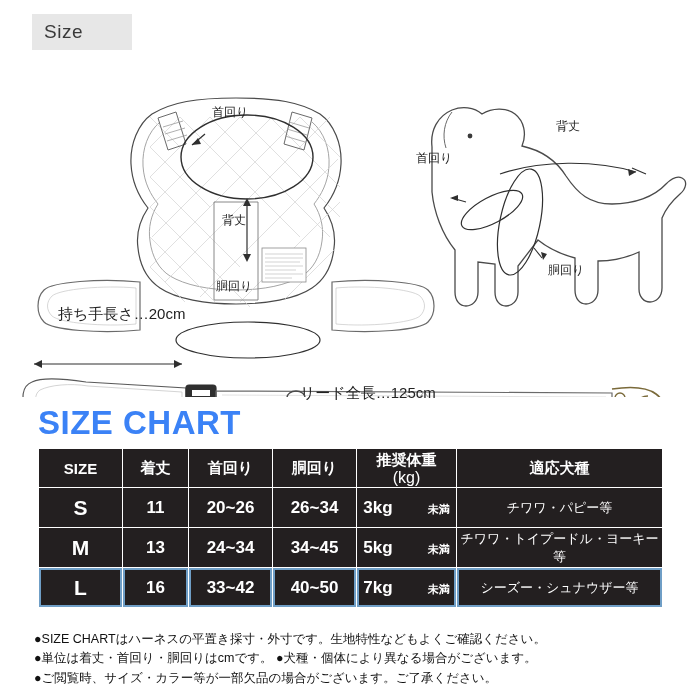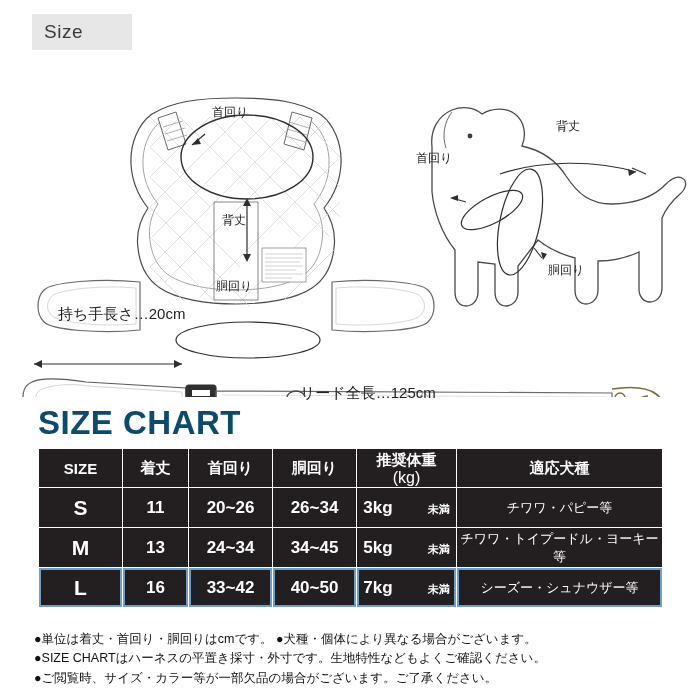--- a/index.html
+++ b/index.html
@@ -32,21 +32,21 @@
     position:absolute;
     font-size:12px;color:#222;
     white-space:nowrap;
     font-family:"Liberation Sans", sans-serif;
   }
   .lbl.small{font-size:15px;}
 
   
   .chart-title{
     position:absolute;left:38px;top:404px;
-    font-size:33px;font-weight:bold;letter-spacing:.5px;color:#0c4a6e;
+    font-size:33px;font-weight:bold;letter-spacing:.5px;color:#3b82f6;
     font-family:"Liberation Sans", sans-serif;
   }
 
   table.sizechart{
     position:absolute;left:38px;top:448px;
     width:624px;
     border-collapse:collapse;
     table-layout:fixed;
   }
   table.sizechart th, table.sizechart td{
@@ -257,18 +257,18 @@
         <td>16</td>
         <td>33~42</td>
         <td>40~50</td>
         <td><span>7kg</span><span class="unit">未満</span></td>
         <td class="breed">シーズー・シュナウザー等</td>
       </tr>
     </tbody>
   </table>
 
   <div class="notes">
+    <div>●SIZE CHARTはハーネスの平置き採寸・外寸です。生地特性などもよくご確認ください。</div>
     <div>●単位は着丈・首回り・胴回りはcmです。 ●犬種・個体により異なる場合がございます。</div>
-    <div>●SIZE CHARTはハーネスの平置き採寸・外寸です。生地特性などもよくご確認ください。</div>
     <div>●ご閲覧時、サイズ・カラー等が一部欠品の場合がございます。ご了承ください。</div>
   </div>
 
 </div>
 
 </body></html>

